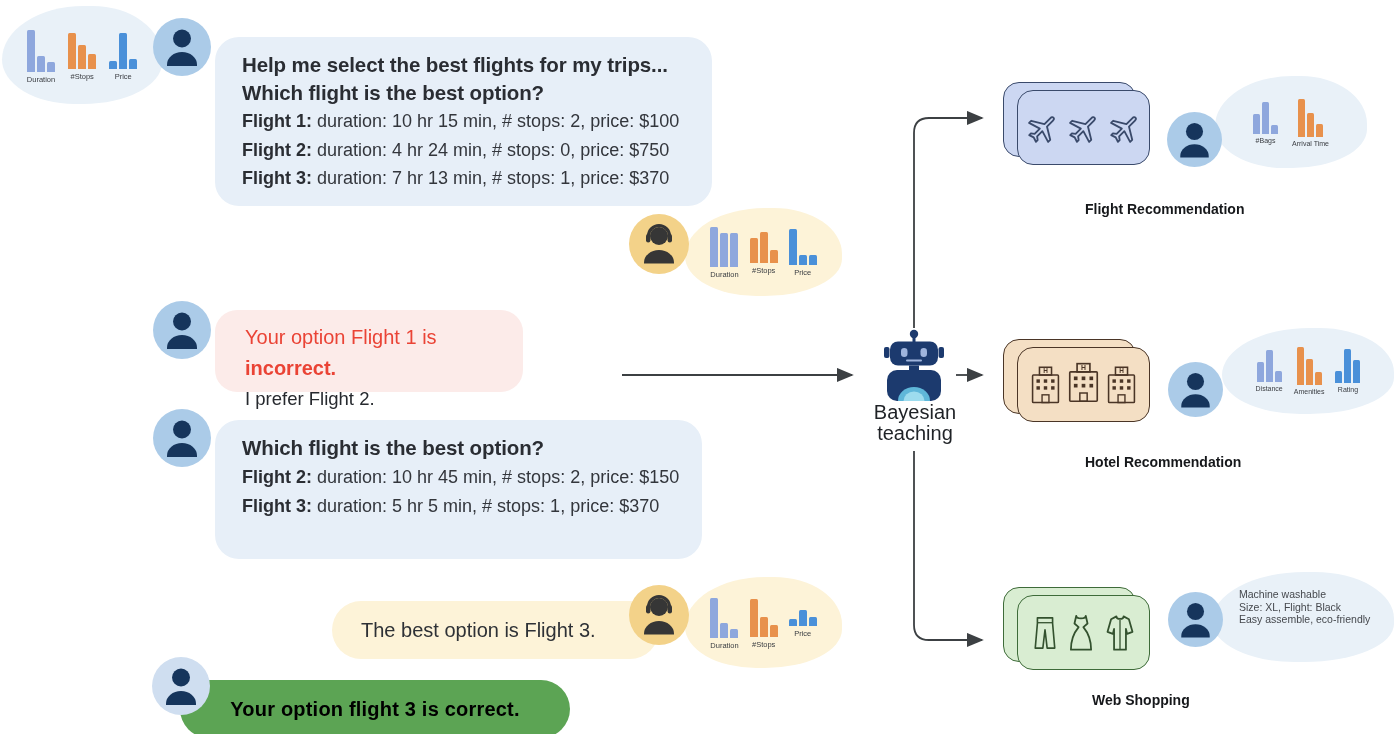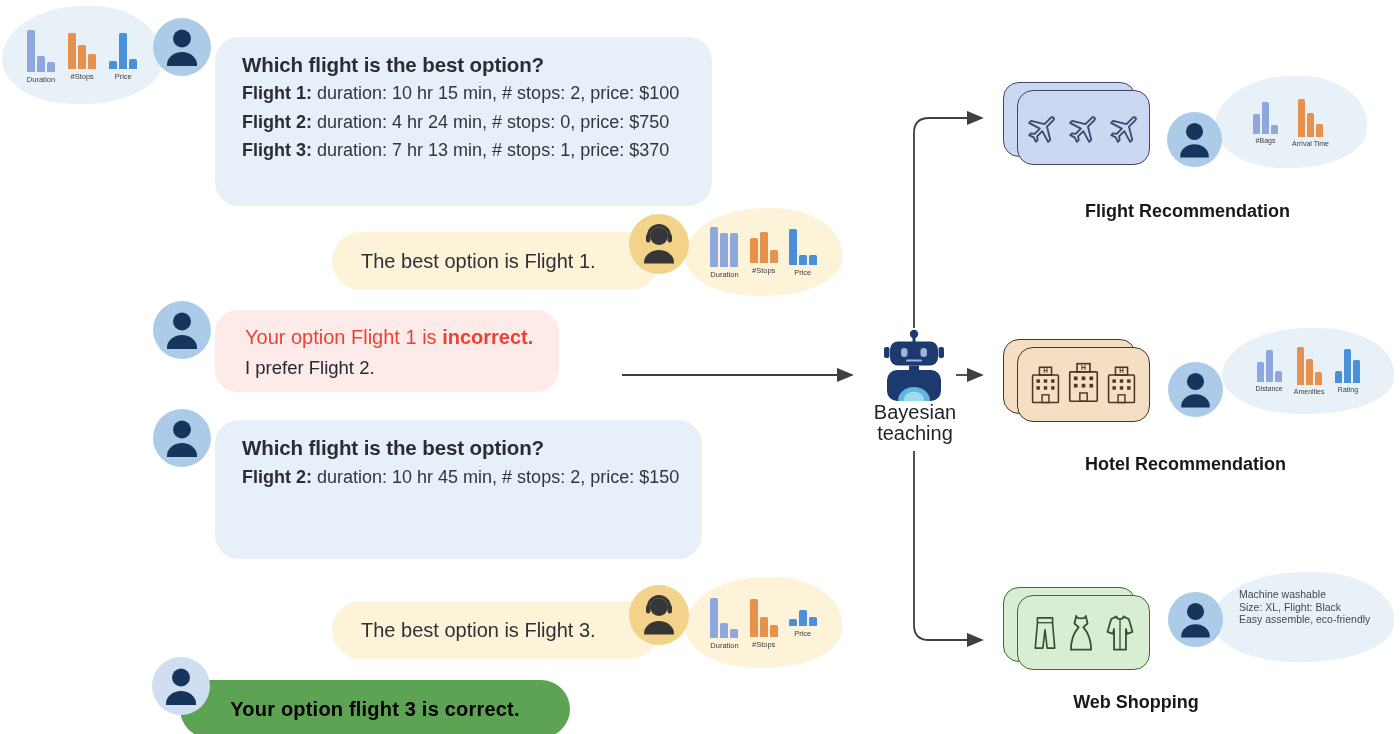--- a/index.html
+++ b/index.html
@@ -37,21 +37,21 @@
   
   .avatar{position:absolute;z-index:6;}
   
   .robot-label{position:absolute;font-size:20px;font-weight:400;color:#1f2226;text-align:center;line-height:21px;}
   
   .card{position:absolute;box-sizing:border-box;border-radius:16px;border:1.7px solid;}
   .card-flight{background:var(--c-card_flight_bg,#ccd7f2);border-color:var(--c-card_flight_border,#3a4a6b);}
   .card-hotel{background:var(--c-card_hotel_bg,#f4dfc4);border-color:var(--c-card_hotel_border,#4a3526);}
   .card-web{background:var(--c-card_web_bg,#d9edd2);border-color:var(--c-card_web_border,#3e6b39);}
   .card-front{display:flex;align-items:center;justify-content:center;gap:7px;z-index:2;}
-  .app-label{position:absolute;font-size:18px;font-weight:600;color:#16181b;text-align:center;white-space:nowrap;}
+  .app-label{position:absolute;font-size:14px;font-weight:600;color:#16181b;white-space:nowrap;}
   .web-cloud-text{position:absolute;font-size:10.5px;line-height:12.5px;color:#45484d;}
   .arrow{fill:none;stroke:#3c4043;stroke-width:1.8px;}
 </style>
 </head>
 <body>
 
 <div class="stage">
 
   <svg class="abs" width="1400" height="734" style="left:0;top:0;z-index:1;">
     <defs>
@@ -117,20 +117,21 @@
   </div>
   <div class="avatar" style="left:152px;top:657px;width:58px;height:58px;">
     <svg viewBox="0 0 58 58" width="58" height="58">
         <circle cx="29" cy="29" r="29" fill="#cfdef0"></circle>
         <circle cx="29" cy="20.5" r="9" fill="#16355c"></circle>
         <path d="M14 48 v-1.5 a15 12.5 0 0 1 30 0 V48 z" fill="#16355c"></path>
       </svg>
   </div>
 
   <div class="bubble bubble-blue" style="left:215px;top:37px;width:497px;height:169px;padding:14px 0 0 27px;">
+    <div class="msg-head">Help me select the best flights for my trips...</div>
     <div class="msg-head">Which flight is the best option?</div>
     <div class="flight-line"><span class="fl-b">Flight 1:</span><span> duration: 10 hr 15 min, # stops: 2, price: $100</span></div>
     <div class="flight-line"><span class="fl-b">Flight 2:</span><span> duration: 4 hr 24 min, # stops: 0, price: $750</span></div>
     <div class="flight-line"><span class="fl-b">Flight 3:</span><span> duration: 7 hr 13 min, # stops: 1, price: $370</span></div>
   </div>
 
   <div class="cloud cloud-yellow" style="left:685px;top:208px;width:157px;height:88px;z-index:2;">
     <div class="cloud-inner" style="gap:11px;padding-top:2px;">
       <div class="chart">
           <div class="bars">
@@ -150,43 +151,41 @@
         </div>
       <div class="chart">
           <div class="bars">
             <div class="bar" style="height: 36px; background: rgb(74, 144, 217);"></div>
             <div class="bar" style="height: 10px; background: rgb(74, 144, 217);"></div>
             <div class="bar" style="height: 10px; background: rgb(74, 144, 217);"></div>
           </div>
           <div class="chart-label">Price</div>
         </div>
     </div>
-  </div>
-  <div class="bubble bubble-yellow" style="left:332px;top:232px;width:327px;height:58px;z-index:3;">
-    <span class="yellow-text">The best option is Flight 1.</span>
   </div>
   <div class="avatar" style="left:629px;top:214px;width:60px;height:60px;">
     <svg viewBox="0 0 60 60" width="60" height="60">
         <circle cx="30" cy="30" r="30" fill="#f3d289"></circle>
         <circle cx="30" cy="22" r="9" fill="#363636"></circle>
         <path d="M15 49.5 v-1 a15 12.5 0 0 1 30 0 v1 z" fill="#363636"></path>
         <path d="M19.5 22 a10.5 10.5 0 0 1 21 0" fill="none" stroke="#363636" stroke-width="3.2"></path>
         <rect x="17" y="20" width="4.4" height="8.5" rx="2.2" fill="#363636"></rect>
         <rect x="38.6" y="20" width="4.4" height="8.5" rx="2.2" fill="#363636"></rect>
       </svg>
   </div>
 
-  <div class="bubble bubble-red" style="left:215px;top:310px;width:344px;height:82px;padding:12px 0 16px 30px;">
+  <div class="bubble bubble-red" style="left:215px;top:310px;width:308px;height:82px;padding:12px 0 16px 30px;">
     <div class="red-line1"><span>Your option Flight 1 is </span><span class="red-b">incorrect.</span></div>
     <div class="red-line2">I prefer Flight 2.</div>
   </div>
 
   <div class="bubble bubble-blue" style="left:215px;top:420px;width:487px;height:139px;padding:13px 0 0 27px;">
     <div class="msg-head" style="line-height:30px;">Which flight is the best option?</div>
     <div class="flight-line"><span class="fl-b">Flight 2:</span><span> duration: 10 hr 45 min, # stops: 2, price: $150</span></div>
+    <div class="flight-line"><span class="fl-b">Flight 3:</span><span> duration: 5 hr 5 min, # stops: 1, price: $370</span></div>
   </div>
 
   <div class="cloud cloud-yellow" style="left:685px;top:577px;width:157px;height:91px;z-index:2;">
     <div class="cloud-inner" style="gap:11px;padding-top:2px;">
       <div class="chart">
           <div class="bars">
             <div class="bar" style="height: 40px; background: rgb(142, 167, 221);"></div>
             <div class="bar" style="height: 15px; background: rgb(142, 167, 221);"></div>
             <div class="bar" style="height: 9px; background: rgb(142, 167, 221);"></div>
           </div>
@@ -392,15 +391,15 @@
     <div>Size: XL, Flight: Black</div>
     <div>Easy assemble, eco-friendly</div>
   </div>
   <div class="avatar" style="left:1168px;top:592px;width:55px;height:55px;">
     <svg viewBox="0 0 58 58" width="55" height="55">
         <circle cx="29" cy="29" r="29" fill="#abcbe8"></circle>
         <circle cx="29" cy="20.5" r="9" fill="#16355c"></circle>
         <path d="M14 48 v-1.5 a15 12.5 0 0 1 30 0 V48 z" fill="#16355c"></path>
       </svg>
   </div>
-  <div class="app-label" style="left:1036px;top:692px;width:200px;">Web Shopping</div>
+  <div class="app-label" style="left:1092px;top:692px;width:200px;">Web Shopping</div>
 
 </div>
 
 </body></html>

